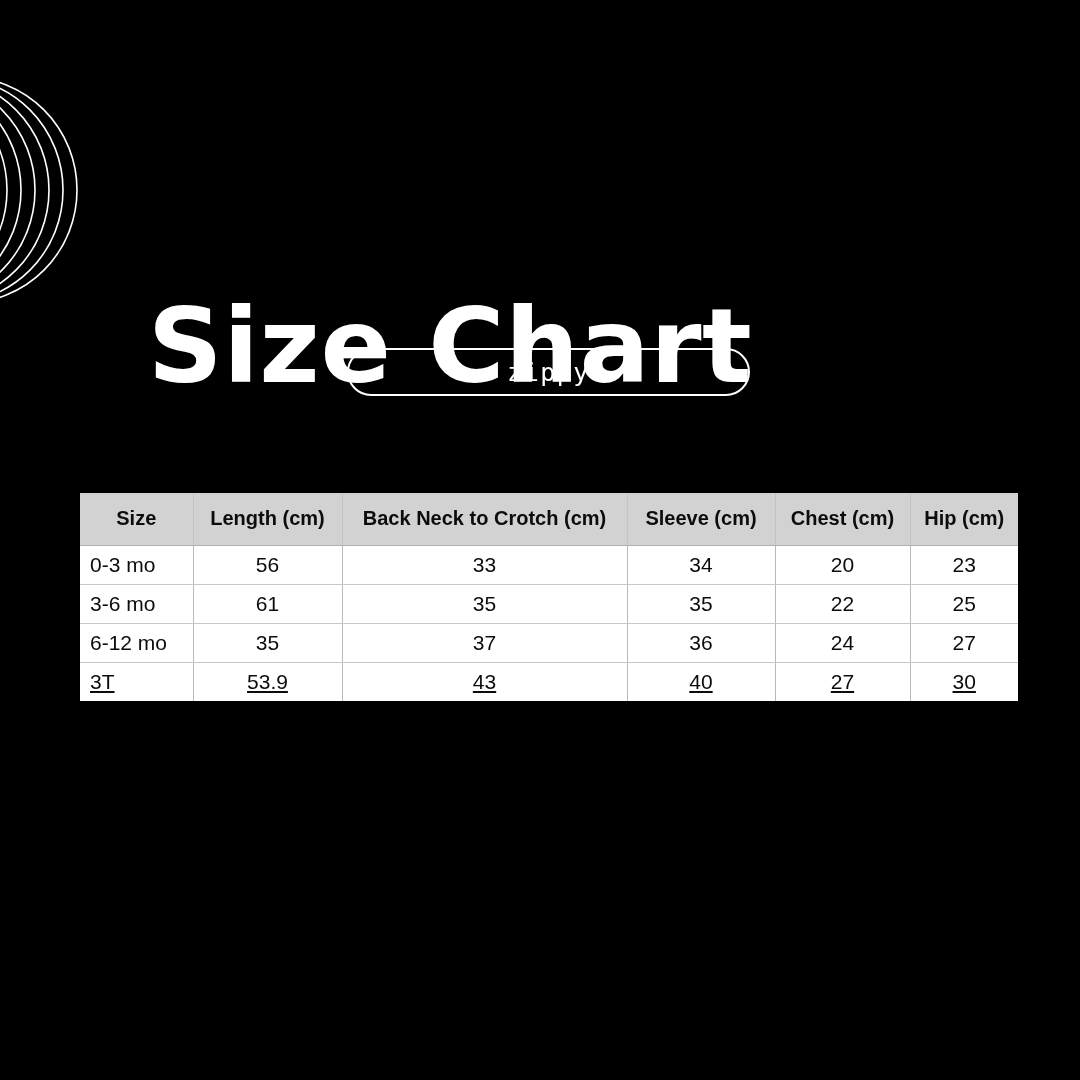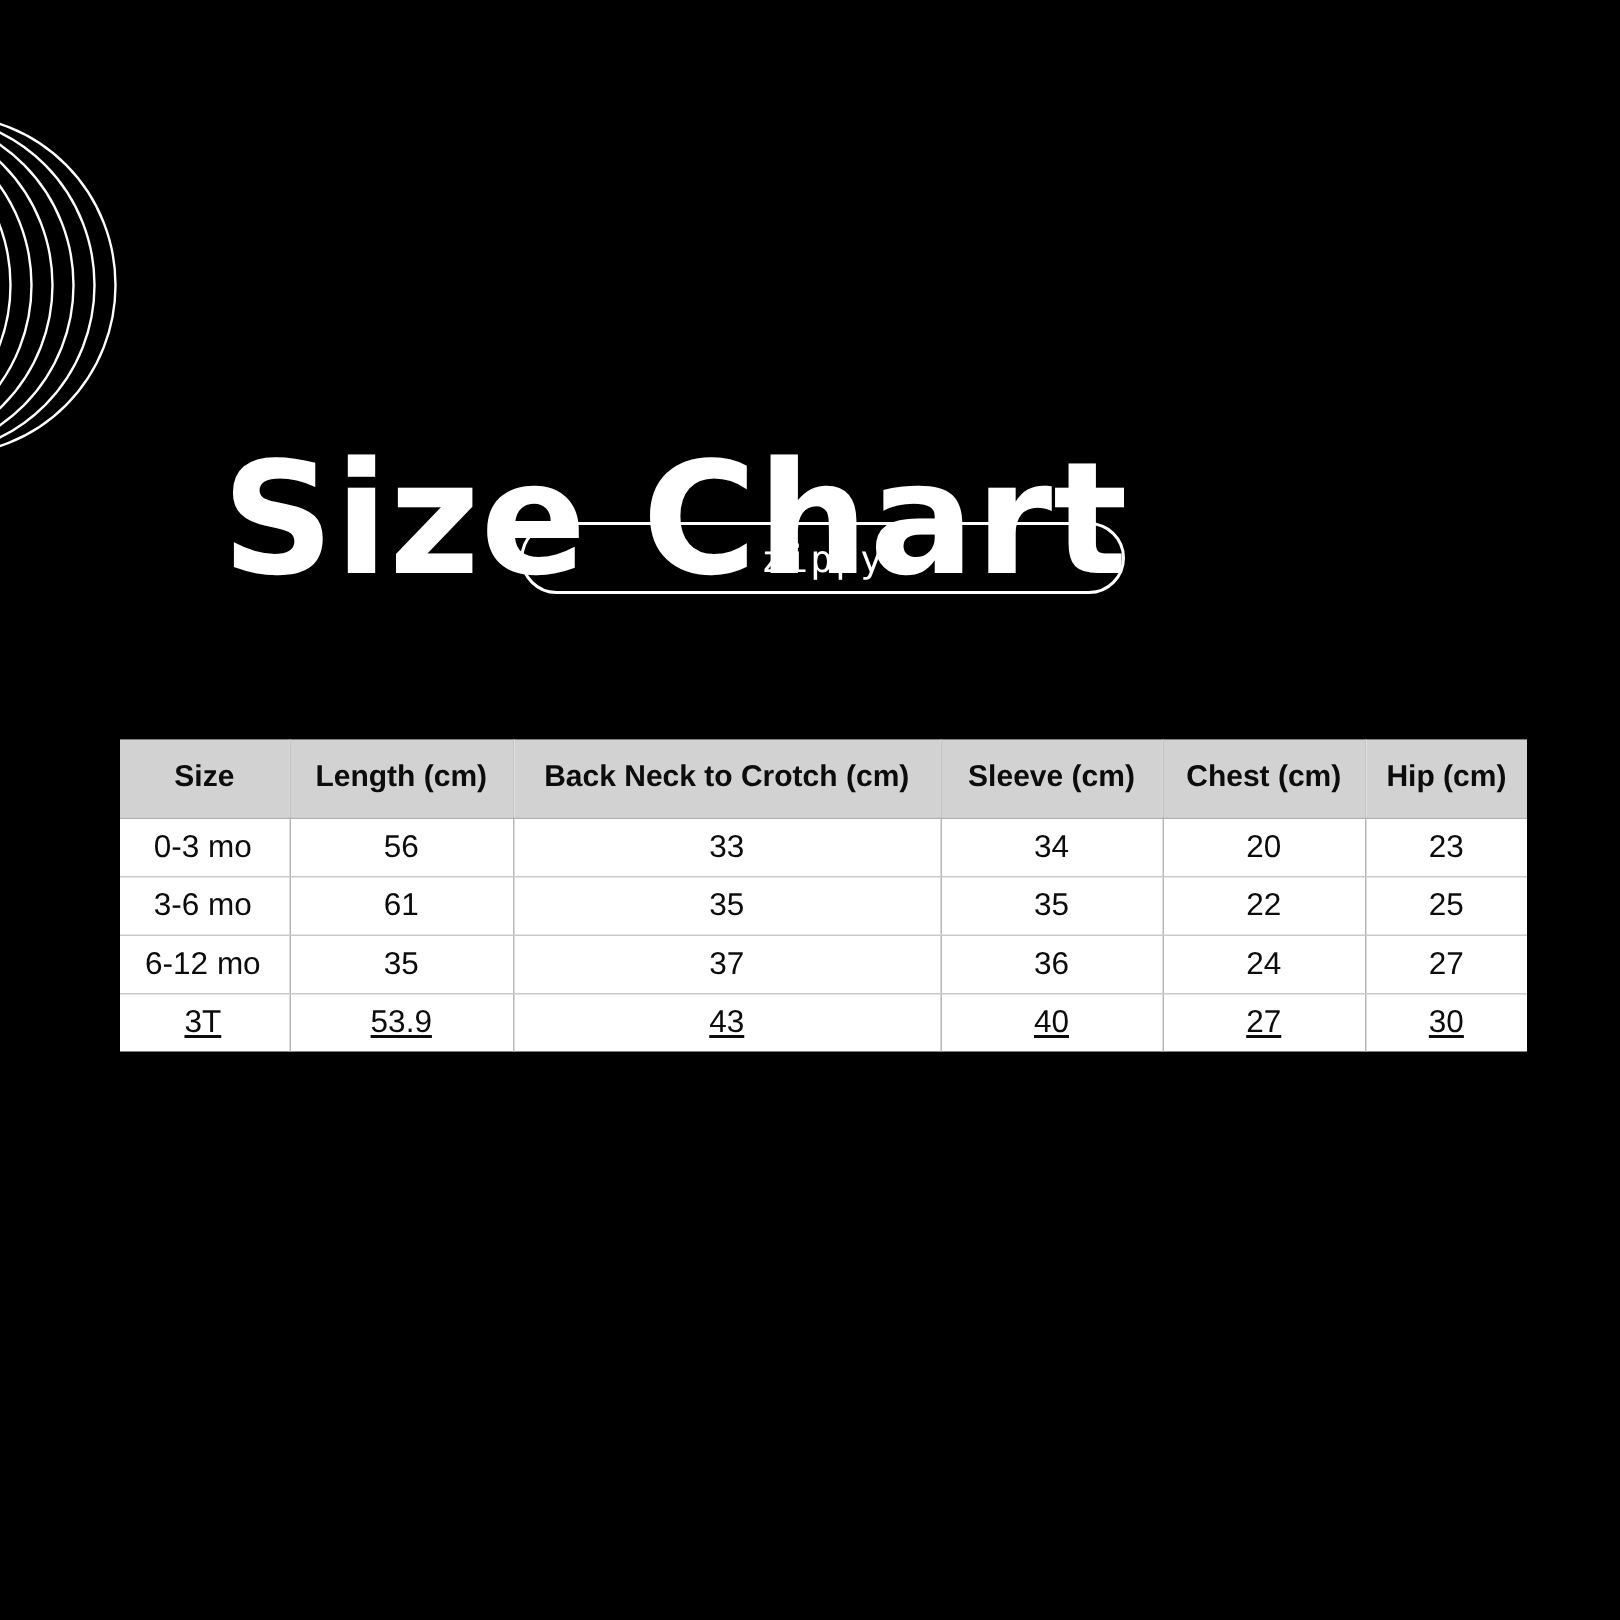--- a/index.html
+++ b/index.html
@@ -104,21 +104,21 @@
   }
   table.size-table tbody tr:last-child td {
     border-bottom: none;
     text-decoration: underline;
   }
   table.size-table tbody td {
     font-size: 21px;
     text-align: center;
   }
   table.size-table tbody td.size-cell {
-    text-align: center;
+    text-align: left;
     padding-right: 12px;
   }
 
   
   col.c-size   { width: 113px; }
   col.c-length { width: 149px; }
   col.c-bntc   { width: 285px; }
   col.c-sleeve { width: 148px; }
   col.c-chest  { width: 135px; }
   col.c-hip    { width: 108px; }

